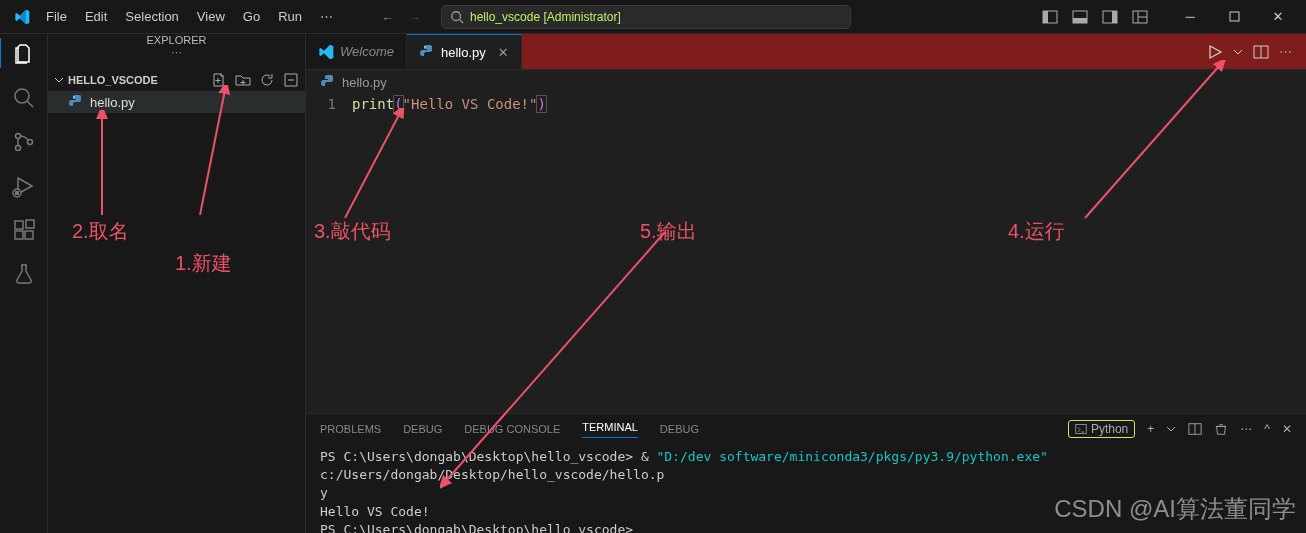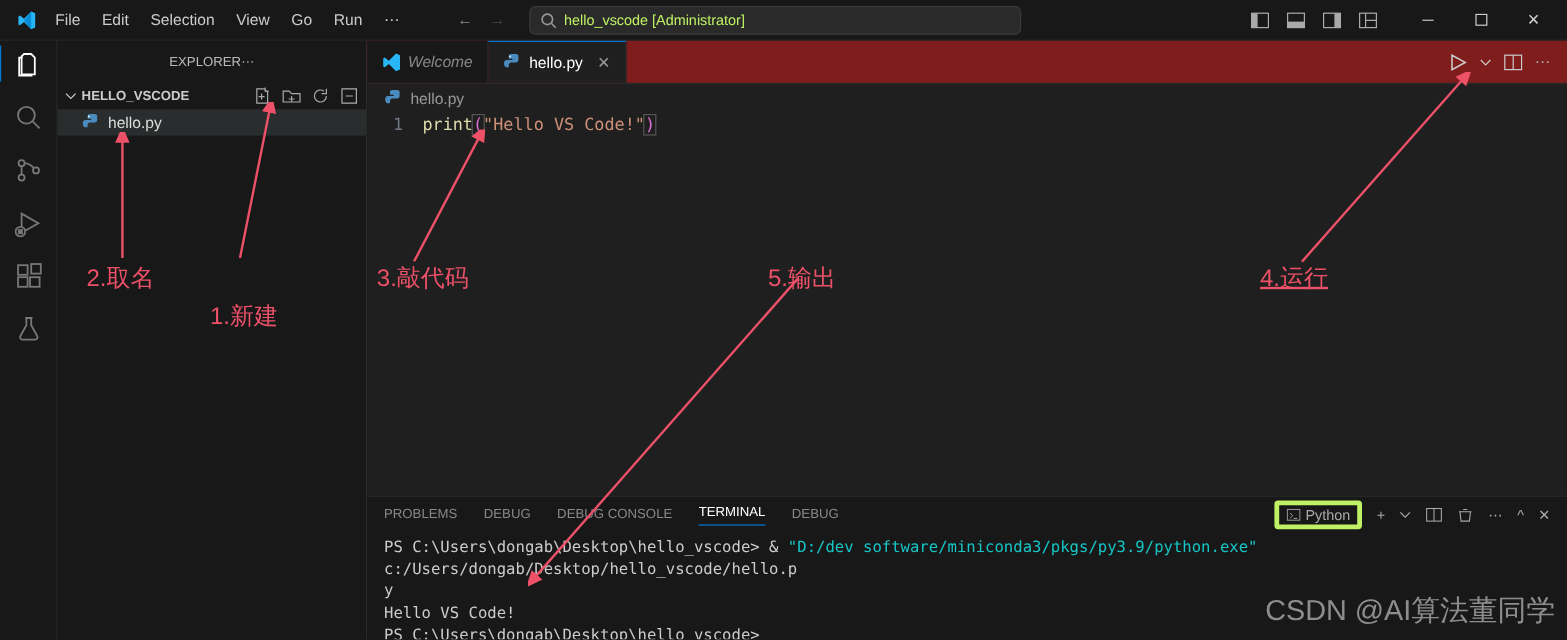--- a/index.html
+++ b/index.html
@@ -18,21 +18,21 @@
 .win-controls { display: flex; margin-left: 10px; }
 .win-controls div { width: 44px; height: 34px; display: flex; align-items: center; justify-content: center; color: #ccc; }
 
 .main { display: flex; height: calc(100% - 34px); }
 .activity-bar { width: 48px; background: #181818; display: flex; flex-direction: column; align-items: center; padding-top: 8px; gap: 20px; border-right: 1px solid #2a2a2a; }
 .activity-bar .act-item { color: #777; cursor: pointer; position: relative; }
 .activity-bar .act-item.active { color: #fff; }
 .activity-bar .act-item.active::before { content: ''; position: absolute; left: -13px; top: -4px; width: 2px; height: 30px; background: #0078d4; }
 
 .sidebar { width: 258px; background: #181818; border-right: 1px solid #2a2a2a; }
-.sidebar-header { height: 35px; display: flex; align-items: center; padding: 0 16px; justify-content: center; font-size: 11px; color: #bbb; }
+.sidebar-header { height: 35px; display: flex; align-items: center; padding: 0 16px; justify-content: flex-start; font-size: 11px; color: #bbb; flex-direction: column; }
 .sidebar-actions { color: #999; }
 .folder-header { height: 22px; display: flex; align-items: center; padding: 0 6px; justify-content: space-between; font-size: 11px; font-weight: bold; color: #ccc; }
 .folder-header .left { display: flex; align-items: center; gap: 4px; }
 .folder-actions { display: flex; gap: 8px; color: #aaa; }
 .file-item { height: 22px; display: flex; align-items: center; padding-left: 20px; gap: 6px; background: #2a2d2e; font-size: 13px; color: #ddd; }
 .file-icon-py { width: 16px; height: 16px; }
 
 .editor-area { flex: 1; display: flex; flex-direction: column; background: #1f1f1f; }
 .tabs { height: 36px; background: #7f1d1d; display: flex; align-items: stretch; border-bottom: 1px solid #2a2a2a; }
 .tab { display: flex; align-items: center; padding: 0 12px; gap: 6px; color: #888; font-size: 13px; border-right: 1px solid #2a2a2a; background: #181818; }
@@ -46,21 +46,21 @@
 .tok-fn { color: #dcdcaa; }
 .tok-br { color: #da70d6; border: 1px solid #555; margin: 0 -1px; }
 .tok-str { color: #ce9178; }
 .minimap { position: absolute; right: 0; top: 0; width: 88px; height: 100%; }
 
 .panel { height: 120px; background: #181818; border-top: 1px solid #2a2a2a; display: flex; flex-direction: column; }
 .panel-tabs { height: 30px; display: flex; align-items: center; padding: 0 14px; gap: 22px; font-size: 11px; color: #888; }
 .panel-tabs span { cursor: pointer; }
 .panel-tabs .active { color: #fff; border-bottom: 1px solid #0078d4; padding-bottom: 4px; }
 .panel-right { margin-left: auto; display: flex; align-items: center; gap: 12px; color: #aaa; font-size: 12px; }
-.panel-right .shell { border: 4px solid #bef264; padding: 1px 6px; border-radius: 3px; display: flex; align-items: center; gap: 4px; justify-content: center; }
+.panel-right .shell { border: 1px solid #bef264; padding: 1px 6px; border-radius: 3px; display: flex; align-items: center; gap: 4px; justify-content: center; }
 .terminal-body { flex: 1; padding: 4px 14px; font-family: Consolas, monospace; font-size: 13px; line-height: 1.4; color: #ccc; overflow: hidden; }
 .term-path { color: #cccccc; }
 .term-cmd { color: #16c6c6; }
 
 
 .anno { position: absolute; color: #ec5168; font-size: 20px; font-family: "Microsoft YaHei", sans-serif; pointer-events: none; }
 .arrow { position: absolute; pointer-events: none; }
 .watermark { position: absolute; right: 10px; bottom: 8px; color: rgba(220,220,220,0.6); font-size: 24px; font-family: "Microsoft YaHei", sans-serif; pointer-events: none; }
 
 svg { display: block; }
@@ -291,21 +291,21 @@
         <div>PS C:\Users\dongab\Desktop\hello_vscode&gt;</div>
       </div>
     </div>
   </div>
 </div>
 
 <div class="anno" style="left:72px; top:218px;">2.取名</div>
 <div class="anno" style="left:175px; top:218px;margin-top:32px;">1.新建</div>
 <div class="anno" style="left:314px; top:218px;">3.敲代码</div>
 <div class="anno" style="left:640px; top:218px;">5.输出</div>
-<div class="anno" style="left:1050px; top:218px;text-decoration:underline;">4.运行</div>
+<div class="anno" style="left:1008px; top:218px;">4.运行</div>
 
 <svg class="arrow" style="left:92px; top:110px;" width="20" height="105">
     <defs>
       <marker id="ah" markerWidth="8" markerHeight="8" refX="2" refY="3" orient="auto">
         <path d="M0,0 L0,6 L7,3 z" fill="#ec5168"></path>
       </marker>
     </defs>
     <line x1="10" y1="105" x2="10" y2="5" stroke="#ec5168" stroke-width="2" marker-end="url(#ah)"></line>
   </svg>
 <svg class="arrow" style="left:185px; top:85px;" width="50" height="130">

